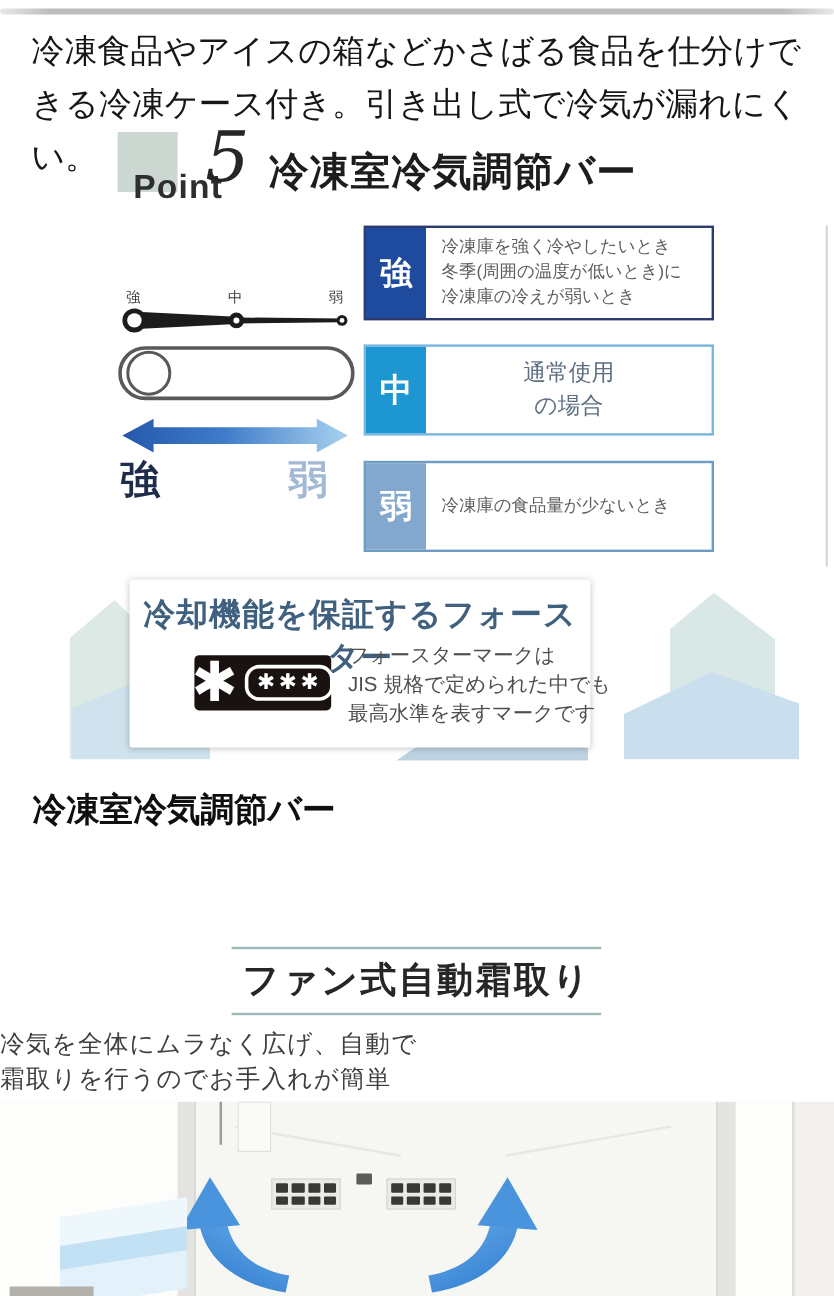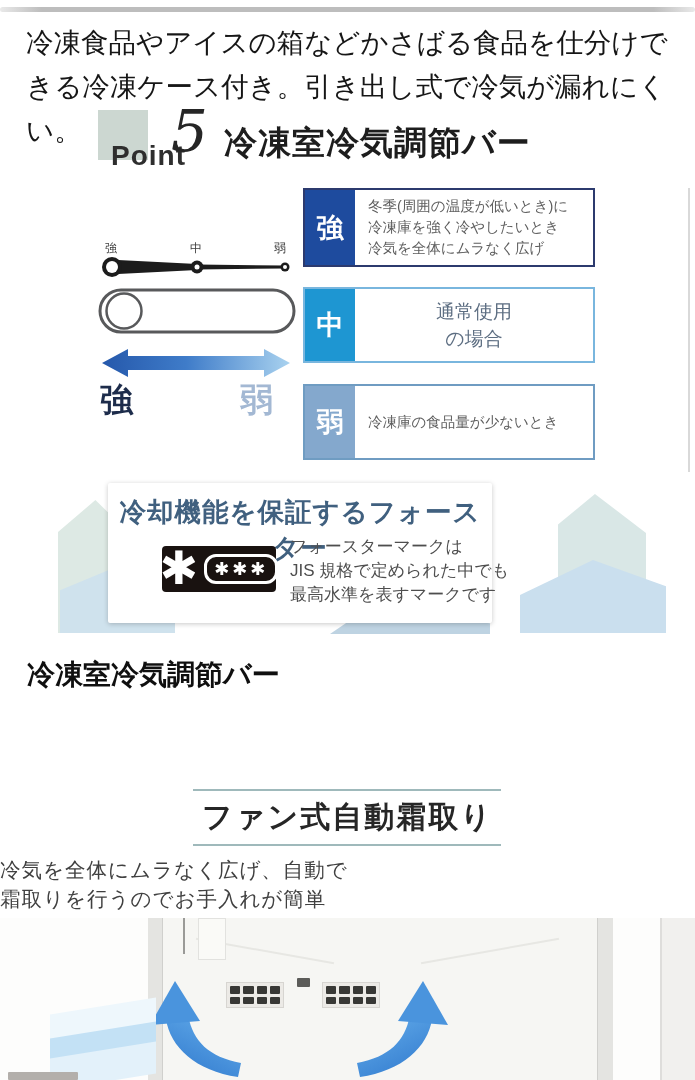--- a/index.html
+++ b/index.html
@@ -171,23 +171,23 @@
     </svg>
 
     <span class="strong-lbl">強</span>
     <span class="weak-lbl">弱</span>
   </div>
 
   <div class="abs settings">
     <div class="setting-row r0">
       <div class="setting-label">強</div>
       <div class="setting-desc">
+        <span>冷凍庫を強く冷やしたいとき</span>
         <span>冬季(周囲の温度が低いとき)に</span>
-        <span>冷凍庫を強く冷やしたいとき</span>
-        <span>冷気を全体にムラなく広げ</span>
+        <span>冷凍庫の冷えが弱いとき</span>
       </div>
     </div>
     <div class="setting-row r1">
       <div class="setting-label">中</div>
       <div class="setting-desc">
         <span>通常使用</span>
         <span>の場合</span>
       </div>
     </div>
     <div class="setting-row r2">

